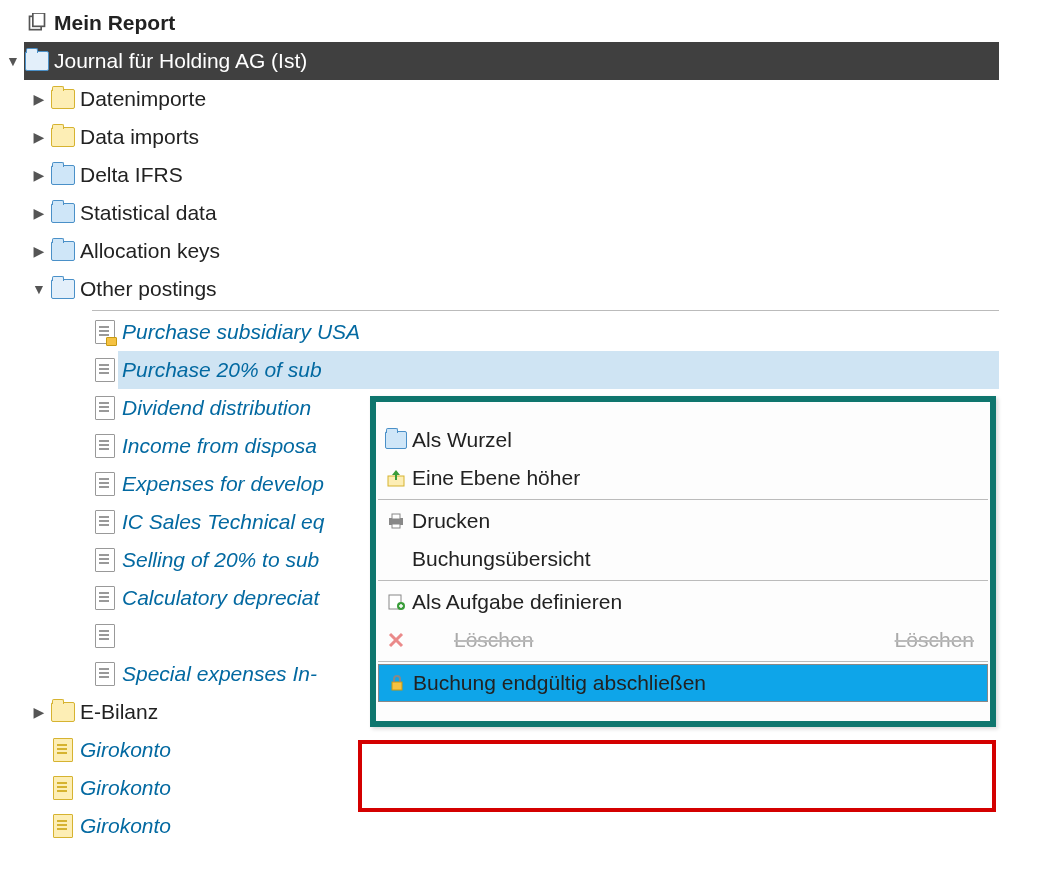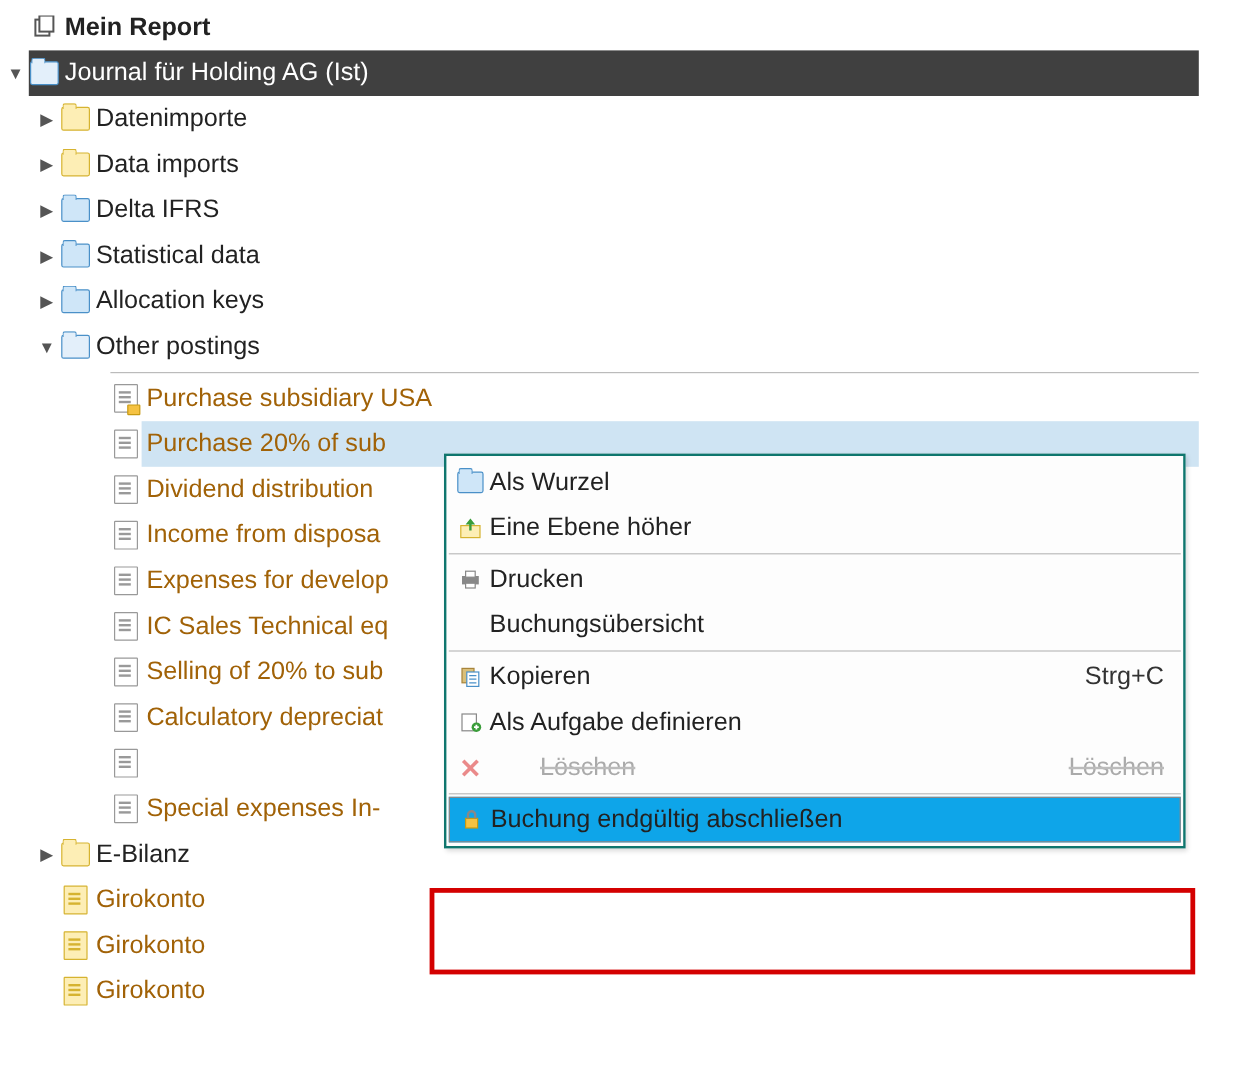--- a/index.html
+++ b/index.html
@@ -31,21 +31,21 @@
     color:#555;
     font-size:14px;
   }
   .icon {
     width: 26px;
     display:flex;
     justify-content:center;
     align-items:center;
   }
   .label { padding-left: 4px; }
-  .link  { color: #a16207; }
+  .link  { color: #0369a1; font-style: italic; }
   .bold  { font-weight: 700; }
 
   .sel-dark { background:#404040; color:#fff; }
   .sel-dark .label { color:#fff; }
   .sel-light { background:#cfe4f3;text-align:center; }
 
   .sel-stretch { margin-right:40px; }
 
   
   .icon-report svg { width:20px; height:20px; }
@@ -91,26 +91,26 @@
   }
 
   hr.tree-sep {
     border:none; border-top:1px solid #bbb;
     margin:2px 40px 2px 92px;
   }
 
   
   .context-menu {
     position:absolute;
-    left:370px; top:378px;
+    left:370px; top:396px;
     width:610px;
     background:#fdfdfd;
-    border:2px solid #0f766e;
+    border:6px solid #0f766e;
     box-shadow:2px 2px 4px rgba(0,0,0,.15);
-    padding:3px 2px;
+    padding:19px 2px;
   }
   .menu-item {
     display:flex; align-items:center;
     height:38px;
     padding:0 14px 0 4px;
   }
   .menu-item .micon { width:28px; display:flex; justify-content:center; align-items:center;}
   .menu-item .mlabel { flex:1; padding-left:2px; color:#222; }
   .menu-item .mshort { color:#333; }
   .menu-sep { border:none; border-top:1px solid #bbb; margin:2px 0;}
@@ -323,33 +323,20 @@
     <span class="mlabel">Drucken</span>
   </div>
   <div class="menu-item">
     <span class="micon"></span>
     <span class="mlabel">Buchungsübersicht</span>
   </div>
   <hr class="menu-sep">
   <div class="menu-item">
     <span class="micon">
       <svg width="20" height="20" viewBox="0 0 20 20">
-          <rect x="3" y="3" width="10" height="12" fill="#d9bf7a" stroke="#a8843a"></rect>
-          <rect x="7" y="6" width="10" height="12" fill="#fff" stroke="#4a90c8"></rect>
-          <line x1="9" y1="9" x2="15" y2="9" stroke="#4a90c8"></line>
-          <line x1="9" y1="12" x2="15" y2="12" stroke="#4a90c8"></line>
-          <line x1="9" y1="15" x2="15" y2="15" stroke="#4a90c8"></line>
-        </svg>
-    </span>
-    <span class="mlabel">Kopieren</span>
-    <span class="mshort">Strg+C</span>
-  </div>
-  <div class="menu-item">
-    <span class="micon">
-      <svg width="20" height="20" viewBox="0 0 20 20">
           <rect x="3" y="3" width="12" height="14" fill="#fff" stroke="#888"></rect>
           <circle cx="15" cy="14" r="4" fill="#3a9d3a"></circle>
           <line x1="15" y1="12" x2="15" y2="16" stroke="#fff" stroke-width="1.5"></line>
           <line x1="13" y1="14" x2="17" y2="14" stroke="#fff" stroke-width="1.5"></line>
         </svg>
     </span>
     <span class="mlabel">Als Aufgabe definieren</span>
   </div>
   <div class="menu-item disabled">
     <span class="micon">

